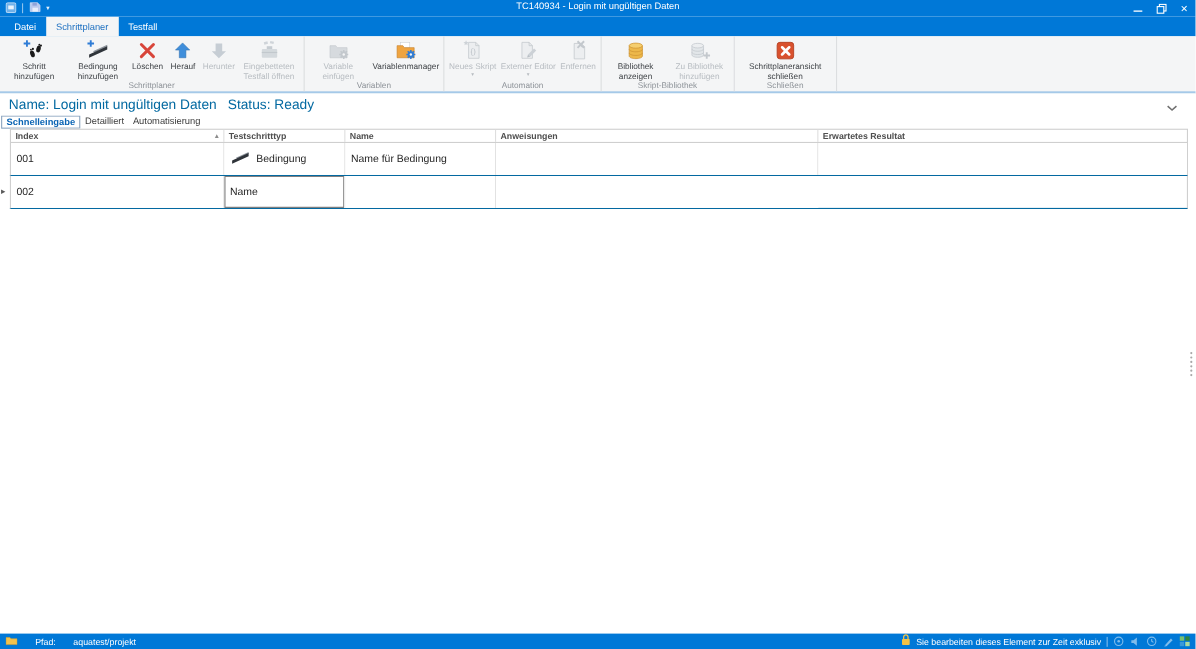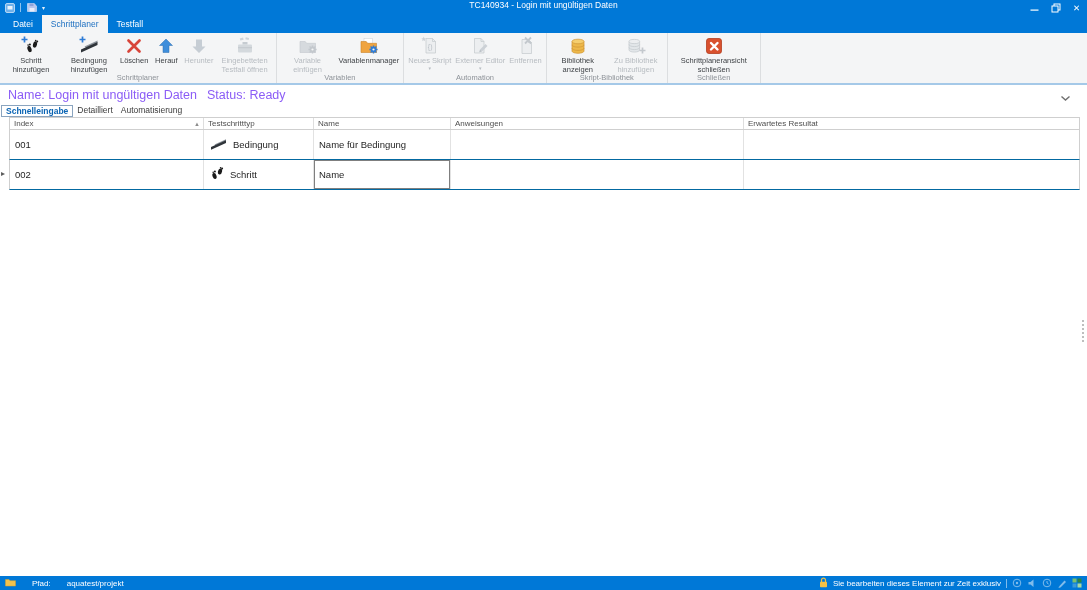--- a/index.html
+++ b/index.html
@@ -26,33 +26,33 @@
   .rgroup-label { position:absolute; bottom:0; left:0; right:0; height:10px; line-height:10px; text-align:center; font-size:7.5px; color:#8e9399; }
   .rbtn { display:flex; flex-direction:column; align-items:center; padding:0 2px; min-width:32px; max-width:58px; cursor:default; }
   .rbtn.wide { max-width:88px; }
   .ricon { height:22px; display:flex; align-items:center; justify-content:center; }
   .rlabel { font-size:7.5px; line-height:1.15; text-align:center; color:#3f4347; }
   .rbtn.disabled .rlabel { color:#b7bcc1; }
   .ddcaret { font-size:5px; color:#b7bcc1; line-height:4px; }
 
   
   .name-bar { height:20px; background:#fff; display:flex; align-items:center; padding-left:8px; position:relative; }
-  .name-bar span { font-size:12.5px; color:#8b5cf6; }
+  .name-bar span { font-size:12.5px; color:#0369a1; }
   .name-bar .gap { width:10px; }
   .collapse-chevron { position:absolute; right:16px; top:6px; }
 
   
   .view-tabs { height:12px; display:flex; align-items:stretch; padding-left:1px;text-align:right; }
   .vtab { font-size:8.5px; line-height:11px; padding:0 4px; color:#3c3c3c; cursor:default; }
   .vtab.active { color:#0a64b4; font-weight:bold; border:1px solid #8aa4bf; background:#fff; }
 
   
   .grid { position:relative; margin-left:9px; width:1071px; }
   .ghead, .grow { display:grid; grid-template-columns:194px 110px 137px 293px 1fr; border-left:1px solid #cfcfcf; border-right:1px solid #cfcfcf; }
-  .ghead { height:13px; border-top:1px solid #cfcfcf; border-bottom:1px solid #cfcfcf; background:#fff; }
+  .ghead { height:13px; border-top:1px solid #cfcfcf; border-bottom:1px solid #cfcfcf; background:#fff;font-weight:bold; }
   .hcell { position:relative; display:flex; align-items:center; padding:0 4px; font-size:8px; color:#4f4f4f; border-right:1px solid #dedede; }
   .hcell:last-child { border-right:none; }
   .sort-arrow { position:absolute; right:3px; top:3px; font-size:6px; color:#8c8c8c; line-height:1; }
   .grow { height:30px; border-bottom:1px solid #0369a1; }
   .gcell { display:flex; align-items:center; gap:5px; padding:0 5px; font-size:9.5px; color:#1f1f1f; border-right:1px solid #e2e2e2; background:#fff; }
   .gcell:last-child { border-right:none; }
   .gcell.current { box-shadow:inset 0 0 0 1px #7f7f7f; }
   .row-marker { position:absolute; left:-8px; top:53px; font-size:8px; color:#5a5a5a; line-height:1; }
 
   
@@ -332,35 +332,20 @@
       </span>
       <span>Bedingung</span>
     </div>
     <div class="gcell">Name für Bedingung</div>
     <div class="gcell"></div>
     <div class="gcell"></div>
   </div>
 
   <div class="grow">
     <div class="gcell">002</div>
-    <div class="gcell">
-      <span>
-        <svg width="16" height="17">
-          <g fill="#1b1b1b">
-            <ellipse cx="5.5" cy="11" rx="2" ry="3.1" transform="rotate(-18 5.5 11)"></ellipse>
-            <circle cx="4.2" cy="7.2" r="0.8"></circle>
-              <circle cx="5.9" cy="6.6" r="1"></circle>
-            <ellipse cx="11" cy="6.5" rx="2" ry="3.1" transform="rotate(14 11 6.5)"></ellipse>
-            <circle cx="11.6" cy="2.7" r="0.8"></circle>
-              <circle cx="13.1" cy="3.5" r="1"></circle>
-          </g>
-        </svg>
-      </span>
-      <span>Schritt</span>
-    </div>
     <div class="gcell current">Name</div>
     <div class="gcell"></div>
     <div class="gcell"></div>
   </div>
 </div>
 
 <div class="splitter-grip">
   <i></i>
     <i></i>
     <i></i>

